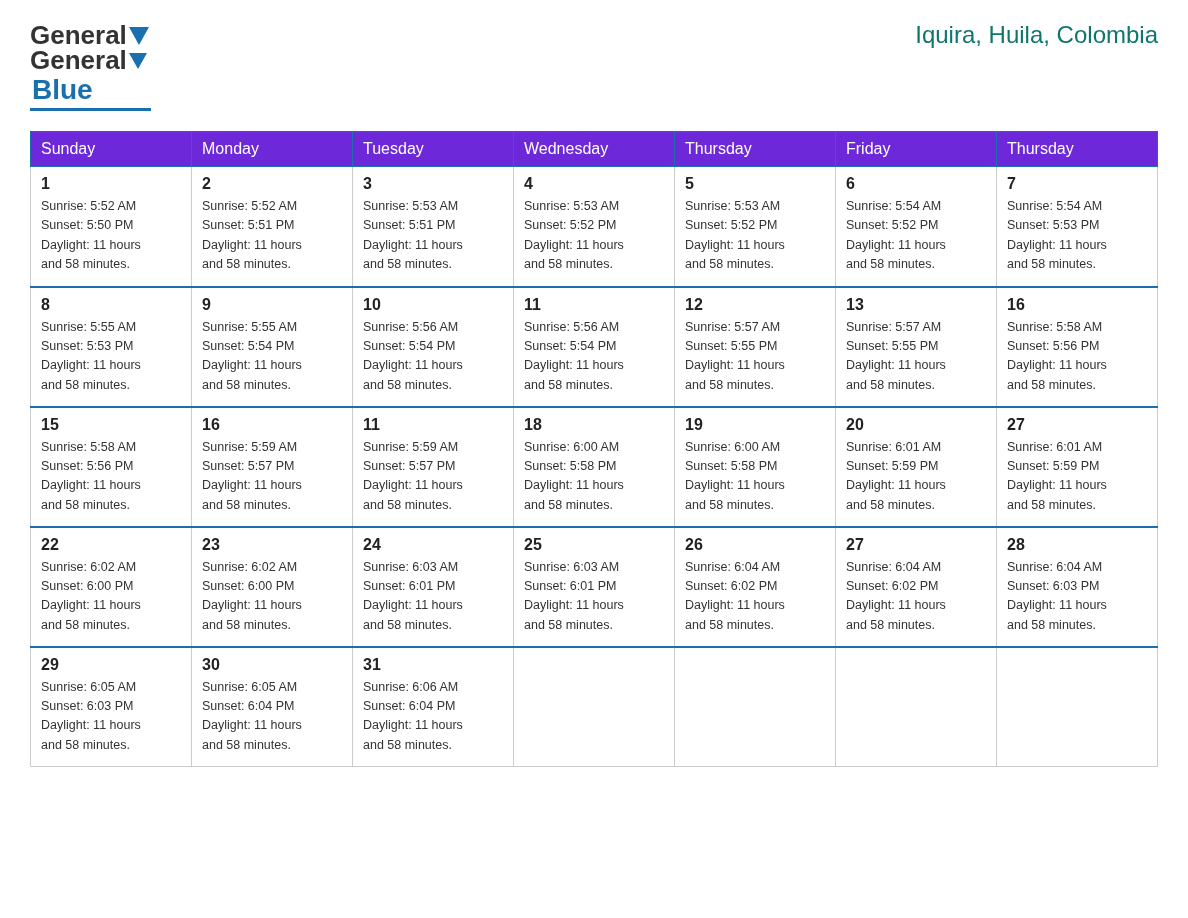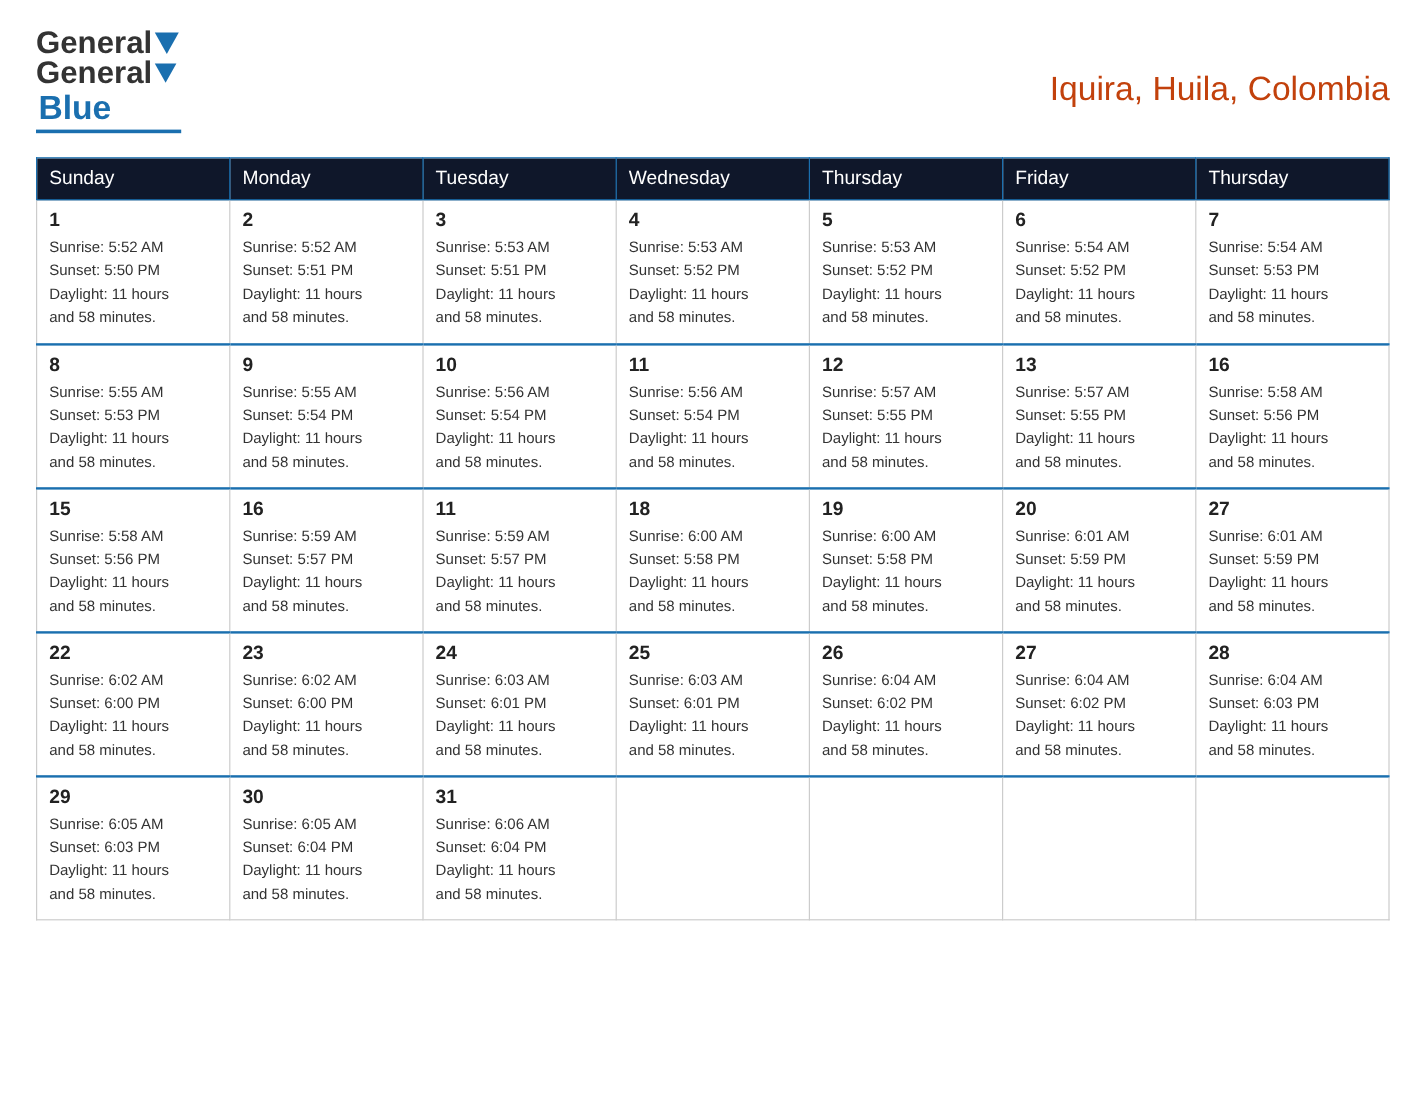--- a/index.html
+++ b/index.html
@@ -6,21 +6,21 @@
     body {
       font-family: Arial, sans-serif;
       background: #fff;
       padding: 20px 30px;
       width: 1188px;
       min-height: 918px;
     }
     .header {
       display: flex;
       justify-content: space-between;
-      align-items: center;
+      align-items: flex-start;
       margin-bottom: 20px;
     }
     .logo {
       display: flex;
       flex-direction: column;
       align-items: flex-start;
     }
     .logo-text {
       display: flex;
       align-items: center;
@@ -47,31 +47,31 @@
     .title-section {
       text-align: right;
     }
     .month-year {
       font-size: 52px;
       font-weight: bold;
       color: #222;
       line-height: 1.1;
     }
     .location {
-      font-size: 28px;
-      color: #c2410c;
-      margin-top: 16px;
+      font-size: 24px;
+      color: #0f766e;
+      margin-top: 1px;
     }
     table {
       width: 100%;
       border-collapse: collapse;
       table-layout: fixed;
     }
     th {
-      background: #0f172a;
+      background: #6d28d9;
       color: #fff;
       padding: 8px 10px;
       font-size: 16px;
       font-weight: normal;
       text-align: left;
       border: 1px solid #1a6faf;
     }
     td {
       vertical-align: top;
       padding: 8px 10px;

